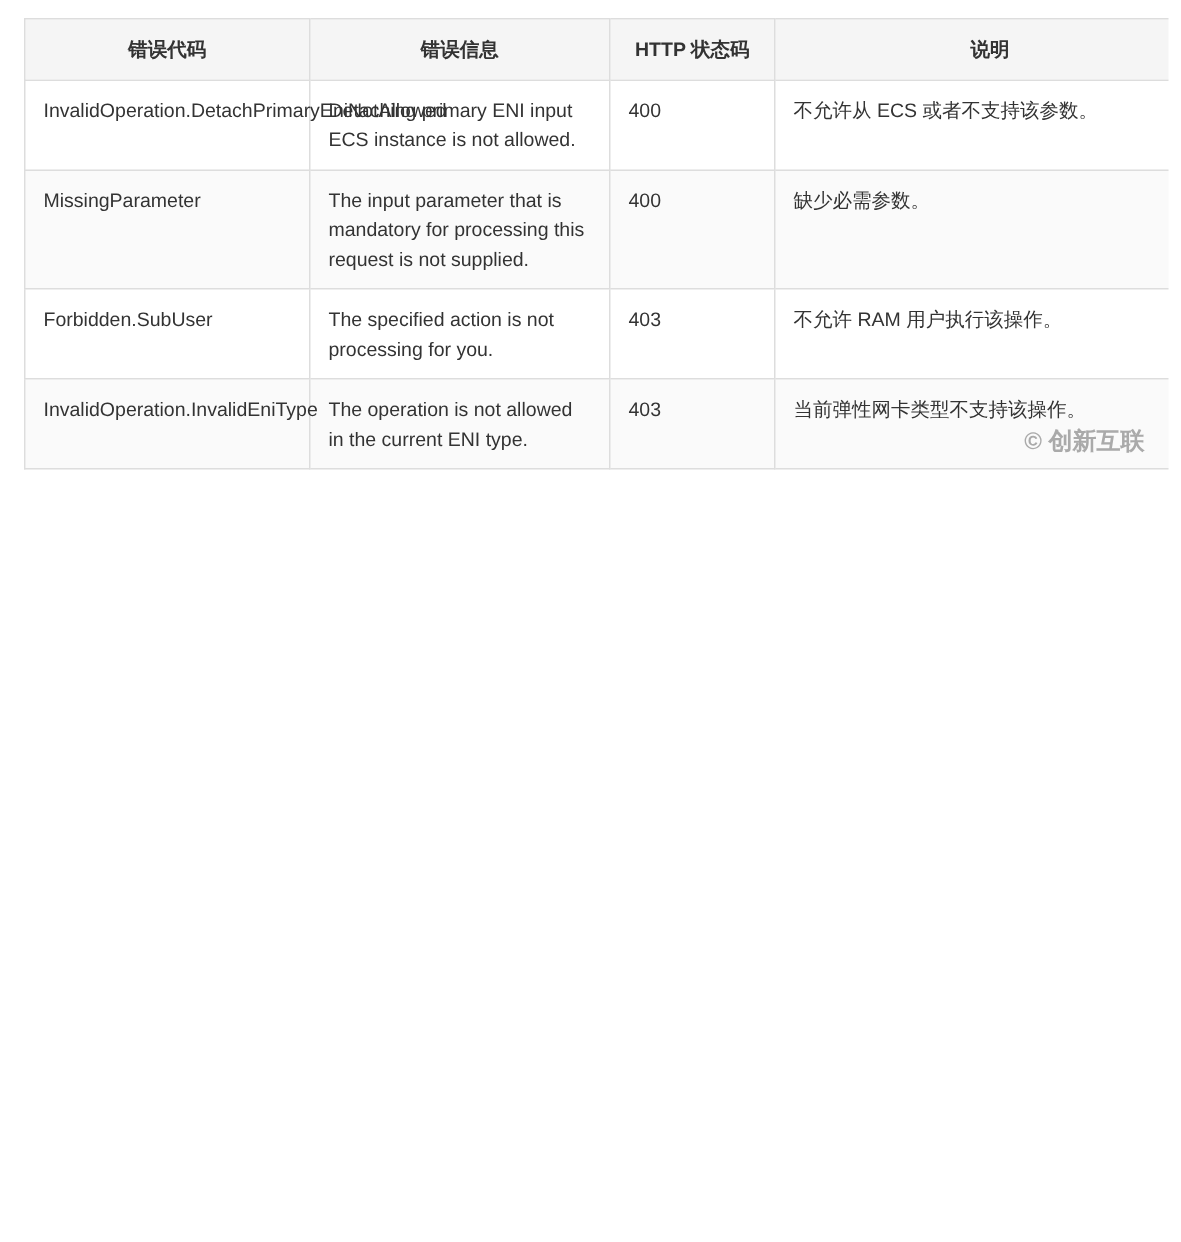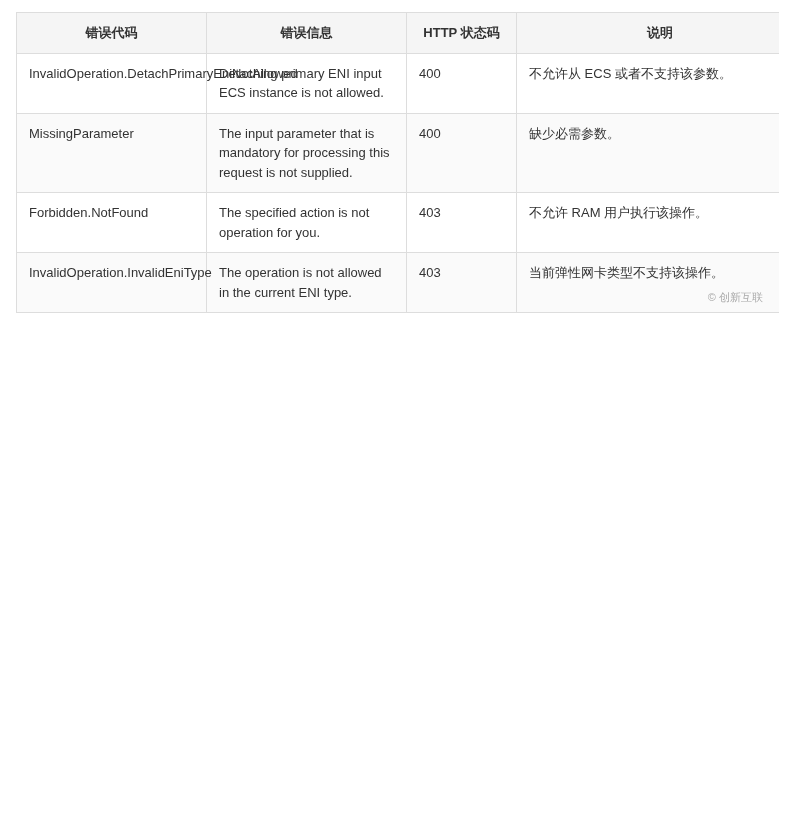--- a/index.html
+++ b/index.html
@@ -37,22 +37,23 @@
       background-color: #fafafa;
     }
     col.col1 { width: 190px; }
     col.col2 { width: 200px; }
     col.col3 { width: 110px; }
     col.col4 { width: 287px; }
     .bottom-right {
       position: absolute;
       bottom: 4px;
       right: 8px;
-      font-size: 11px;
+      font-size: 16px;
       color: #aaa;
+      font-weight: bold;
     }
   </style>
 </head>
 <body>
 
 <div style="position:relative;">
   <table>
     <colgroup>
       <col class="col1">
       <col class="col2">
@@ -74,22 +75,22 @@
           <td>400</td>
           <td>不允许从 ECS 或者不支持该参数。</td>
         </tr>
         <tr>
           <td>MissingParameter</td>
           <td>The input parameter that is mandatory for processing this request is not supplied.</td>
           <td>400</td>
           <td>缺少必需参数。</td>
         </tr>
         <tr>
-          <td>Forbidden.NotFound</td>
-          <td>The specified action is not operation for you.</td>
+          <td>Forbidden.SubUser</td>
+          <td>The specified action is not processing for you.</td>
           <td>403</td>
           <td>不允许 RAM 用户执行该操作。</td>
         </tr>
         <tr>
           <td>InvalidOperation.InvalidEniType</td>
           <td>The operation is not allowed in the current ENI type.</td>
           <td>403</td>
           <td>当前弹性网卡类型不支持该操作。</td>
         </tr>
       </tbody>

